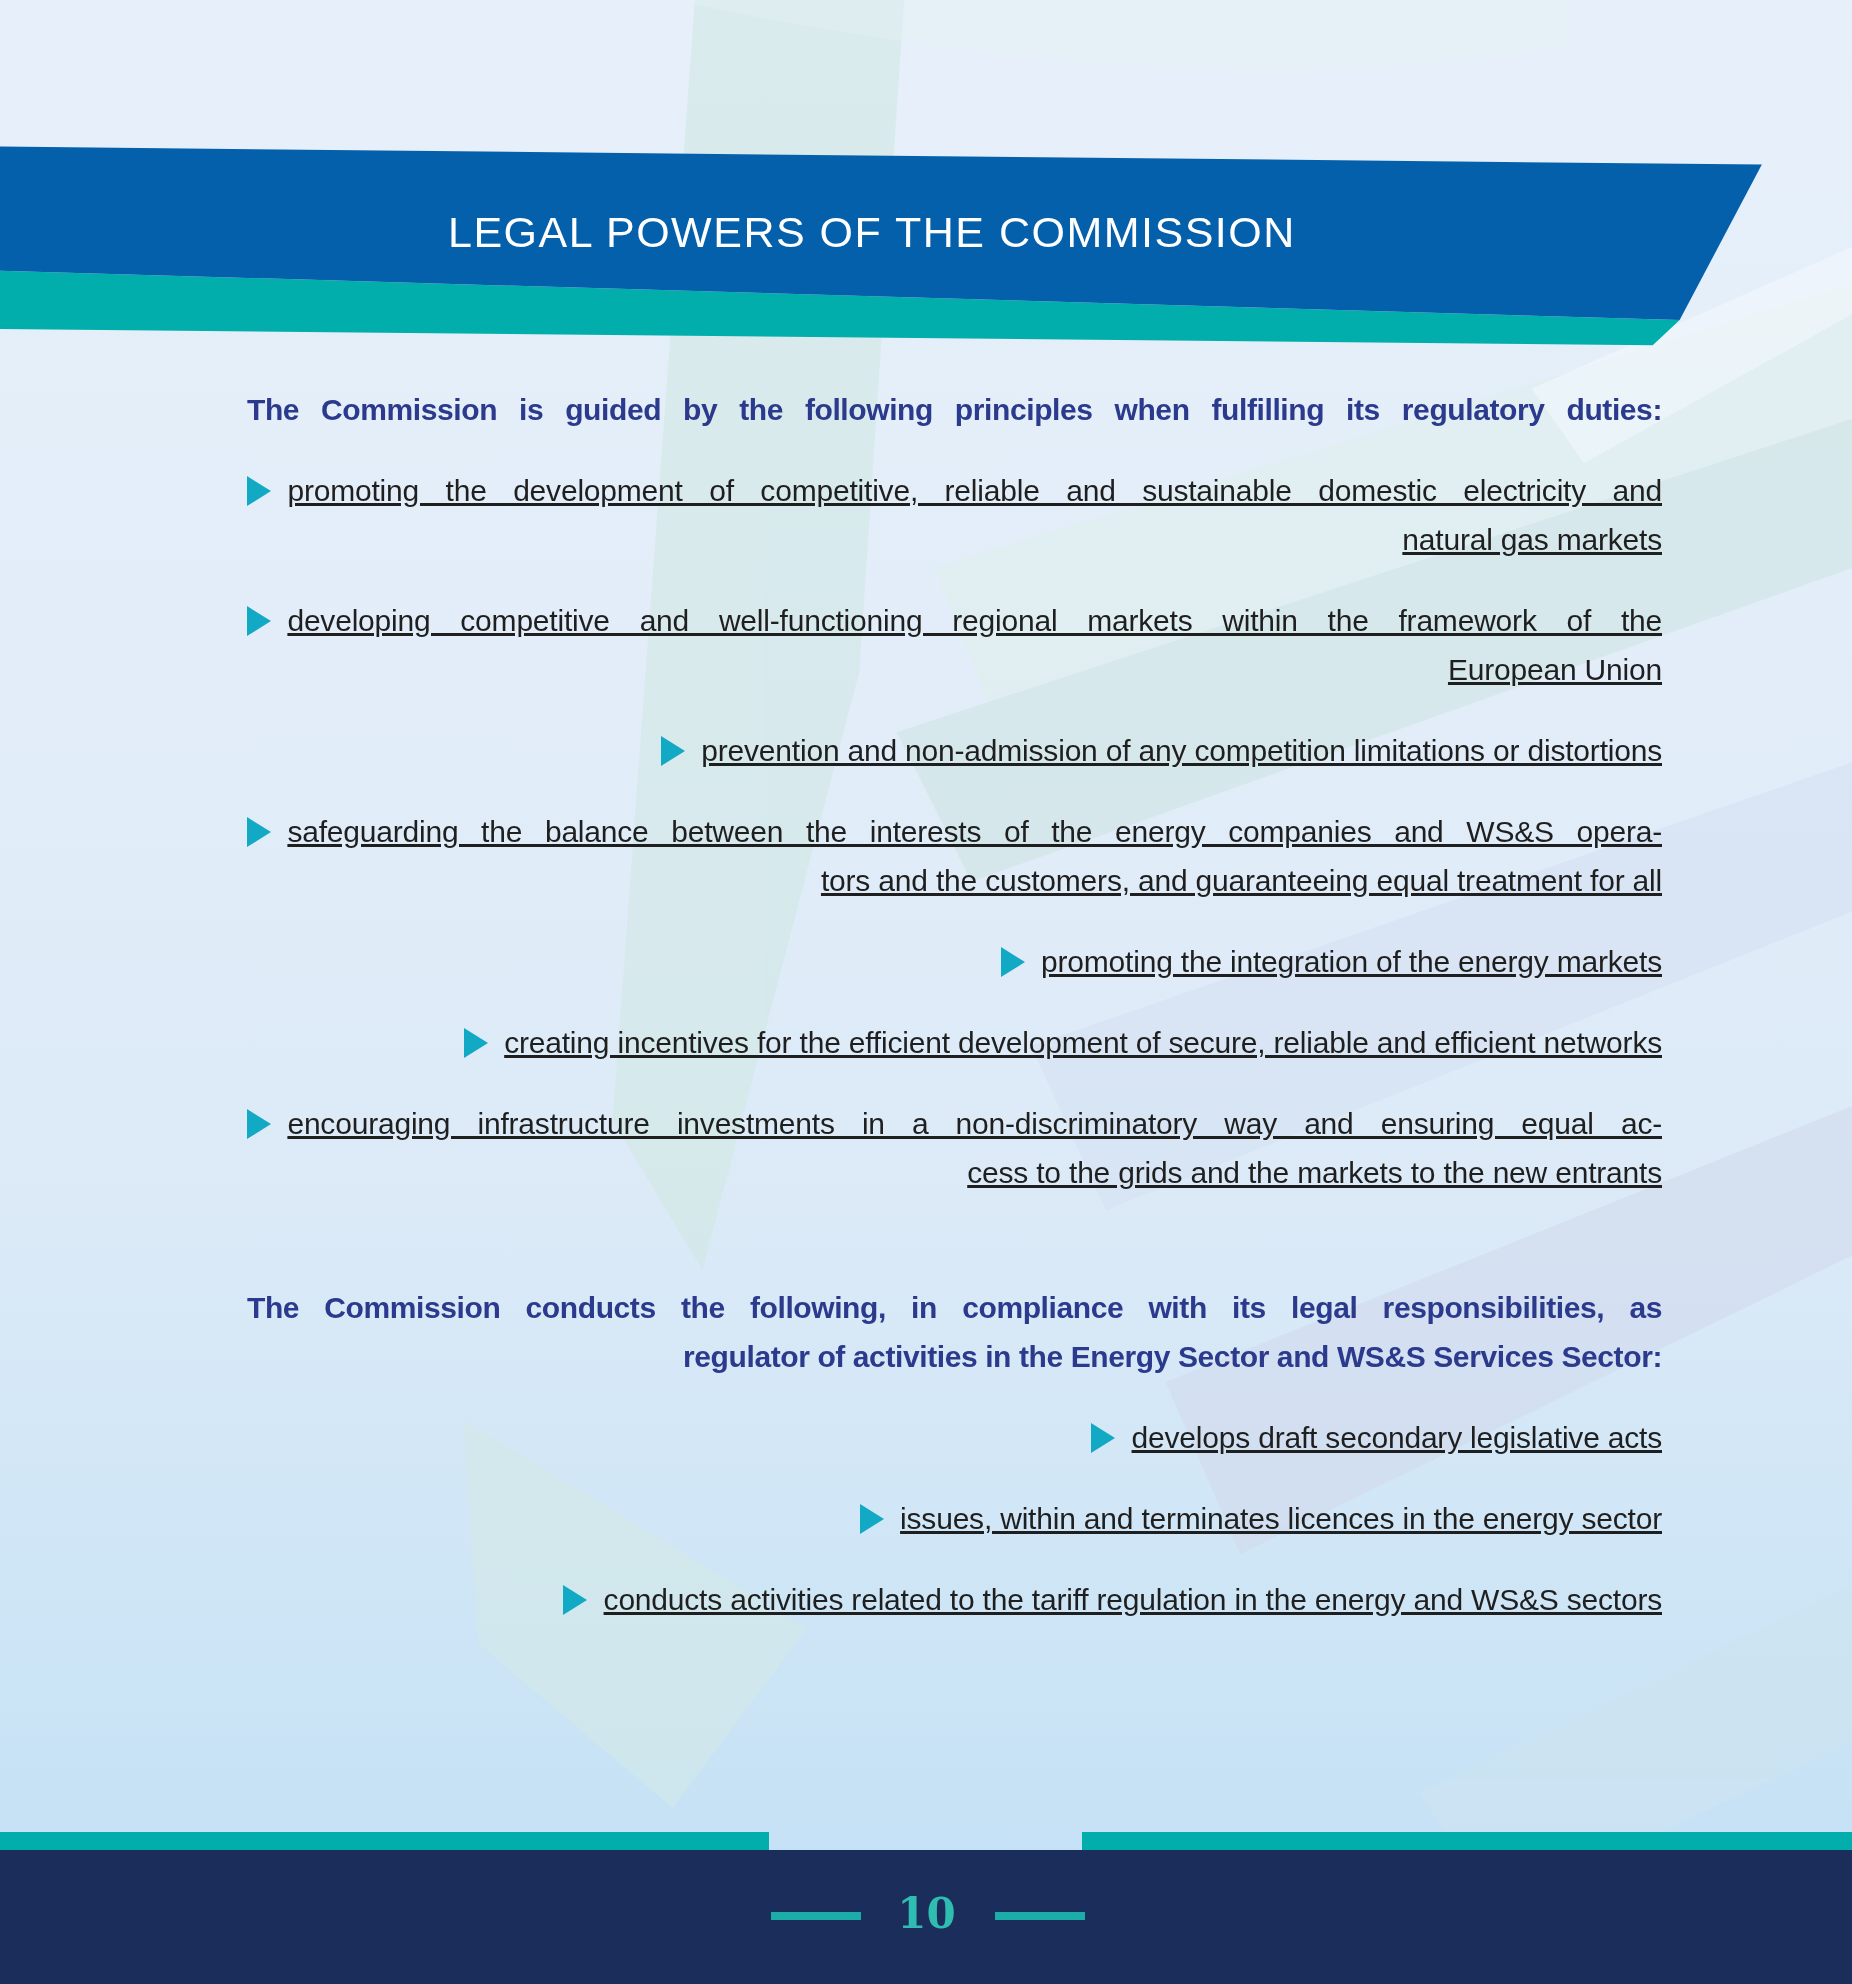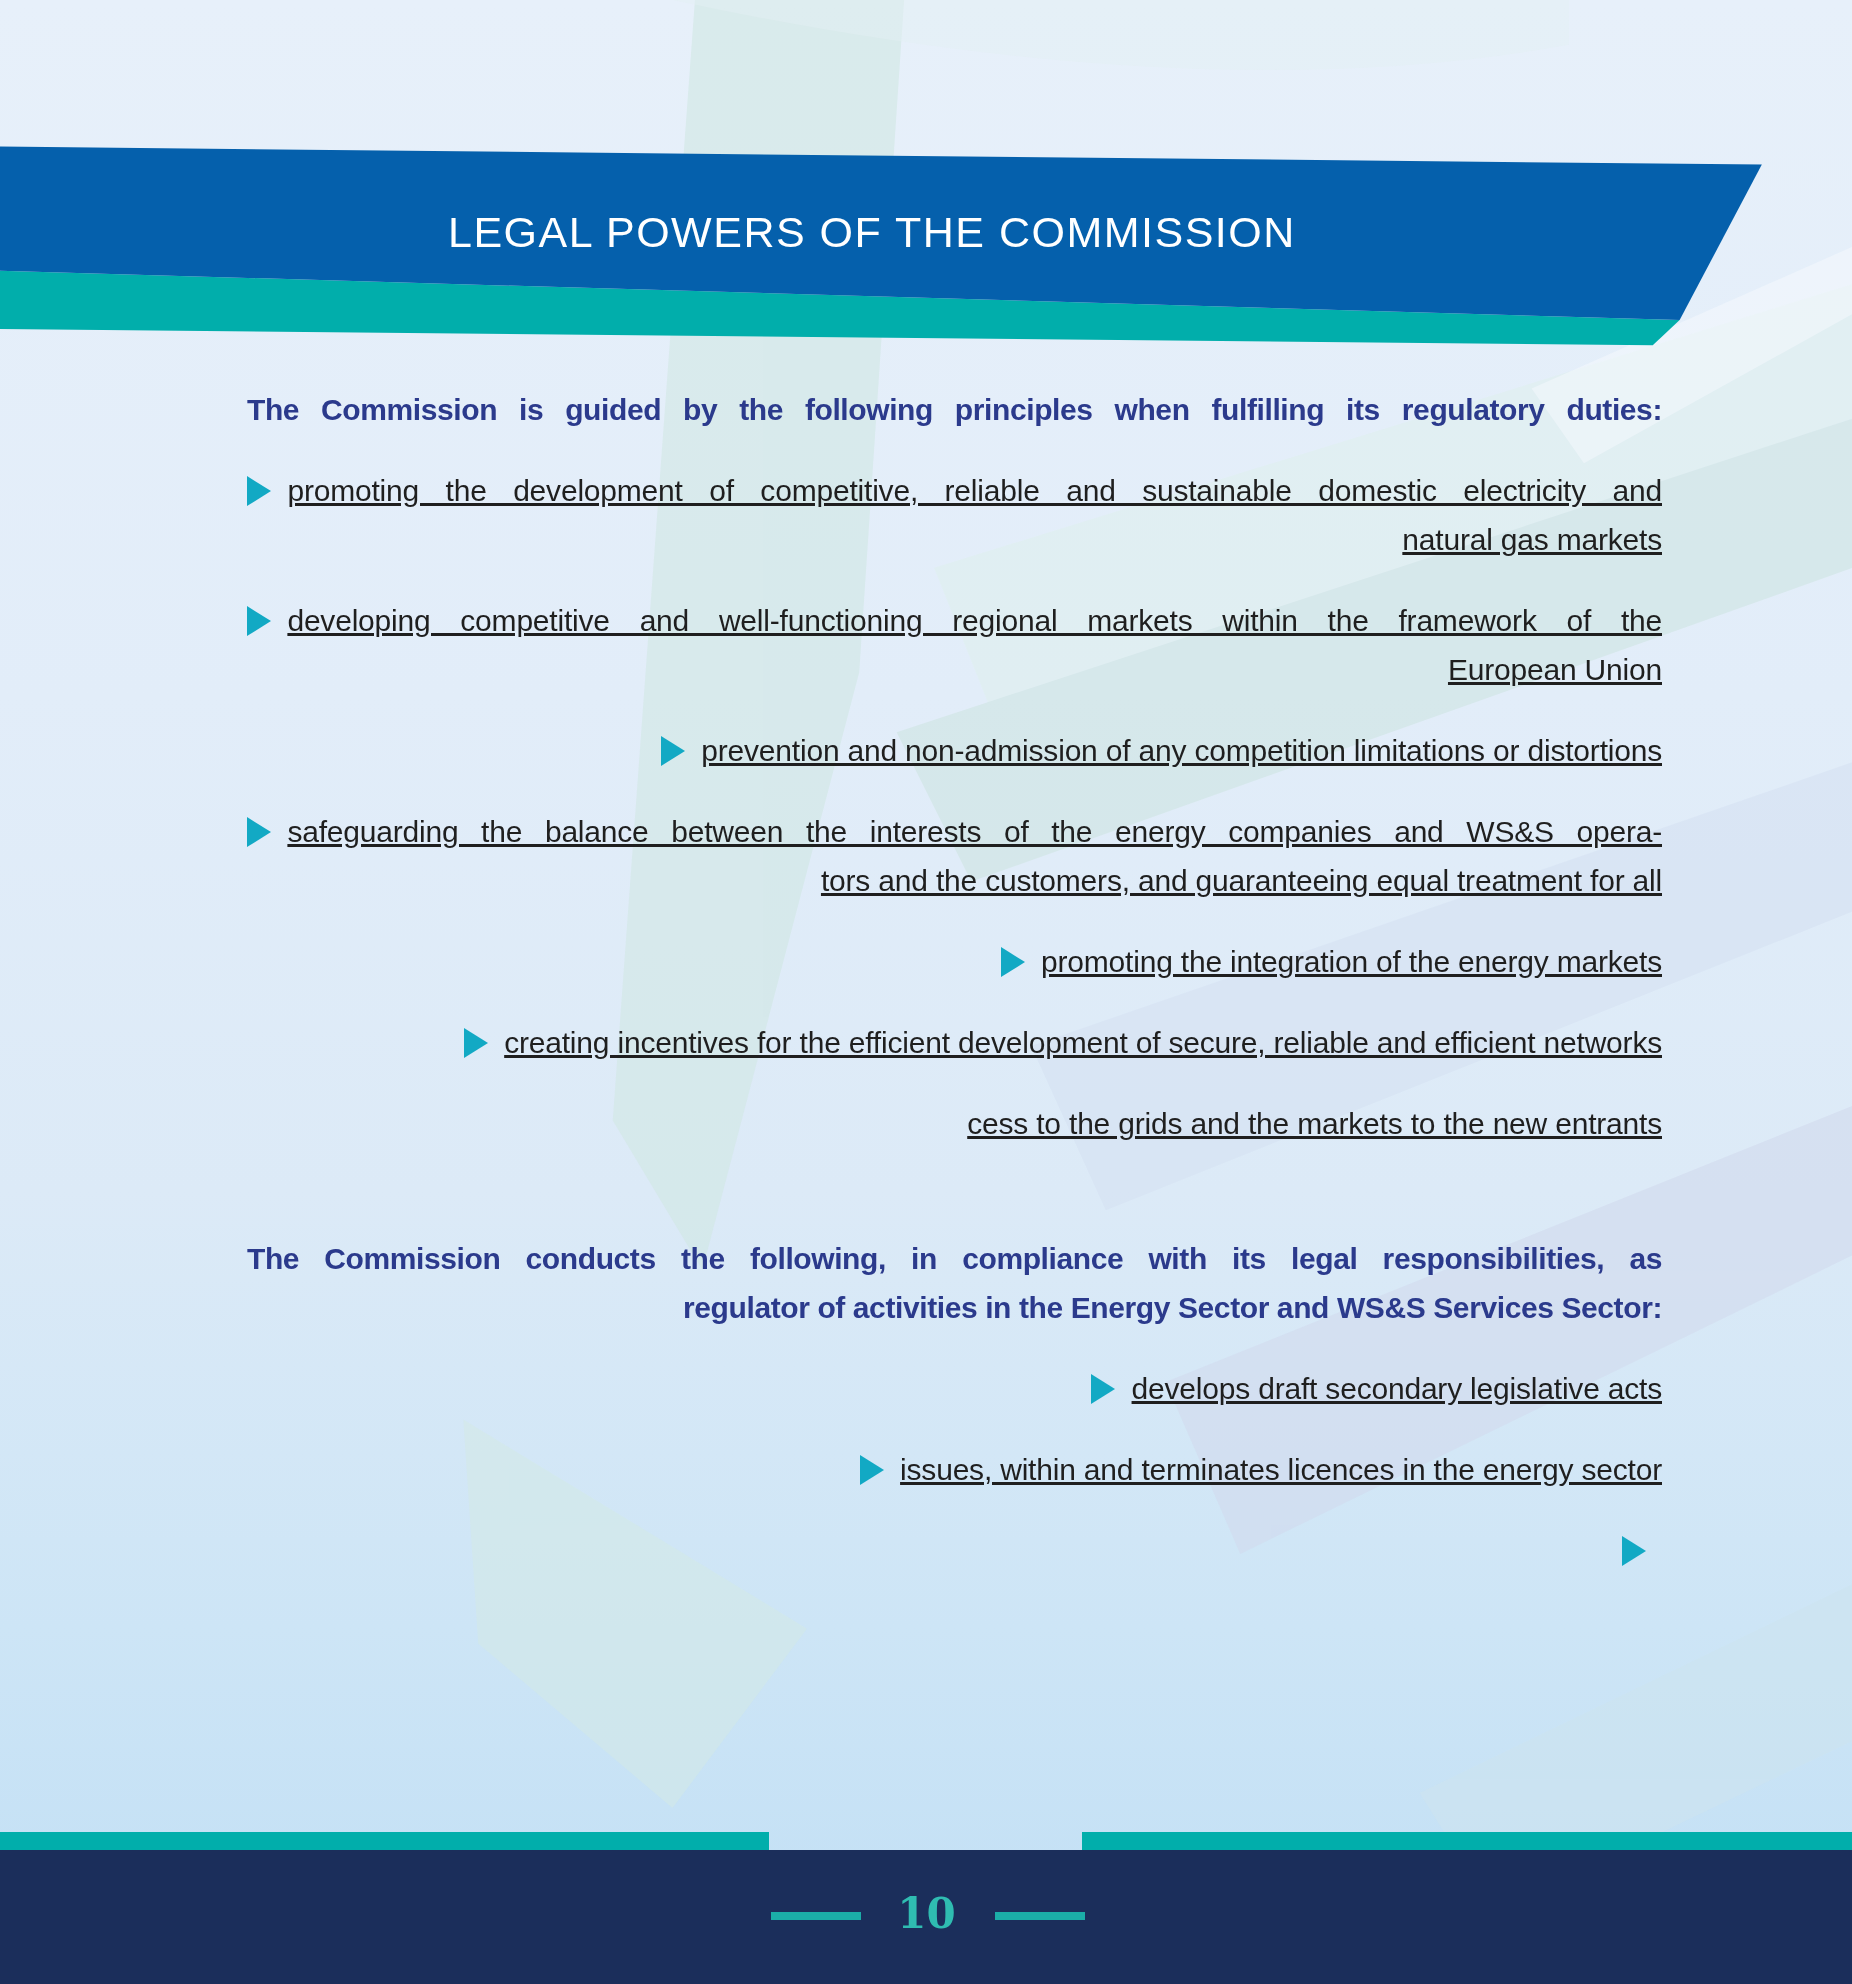--- a/index.html
+++ b/index.html
@@ -104,39 +104,40 @@
 
     <div class="para">
       <div class="line first"><span class="arrow"></span><span>promoting the integration of the energy markets</span></div>
     </div>
 
     <div class="para">
       <div class="line first"><span class="arrow"></span><span>creating incentives for the efficient development of secure, reliable and efficient networks</span></div>
     </div>
 
     <div class="para">
+      <div class="line jl first"><span class="arrow"></span><span>encouraging infrastructure investments in a non-discriminatory way and ensuring equal ac-</span></div>
       <div class="line">cess to the grids and the markets to the new entrants</div>
     </div>
 
 
     <div class="heading heading2">
       <div class="line jl first">The Commission conducts the following, in compliance with its legal responsibilities, as</div>
       <div class="line">regulator of activities in the Energy Sector and WS&amp;S Services Sector:</div>
     </div>
 
     <div class="para">
       <div class="line first"><span class="arrow"></span><span>develops draft secondary legislative acts</span></div>
     </div>
 
     <div class="para">
       <div class="line first"><span class="arrow"></span><span>issues, within and terminates licences in the energy sector</span></div>
     </div>
 
     <div class="para">
-      <div class="line first"><span class="arrow"></span></div>
+      <div class="line first"><span class="arrow"></span><span>conducts activities related to the tariff regulation in the energy and WS&amp;S sectors</span></div>
     </div>
 
   </div>
 
   <div class="teal-strip left"></div>
   <div class="teal-strip right"></div>
   <div class="navy-bar"></div>
   <div class="dash left"></div>
   <div class="dash right"></div>
   <div class="page-number">10</div>

